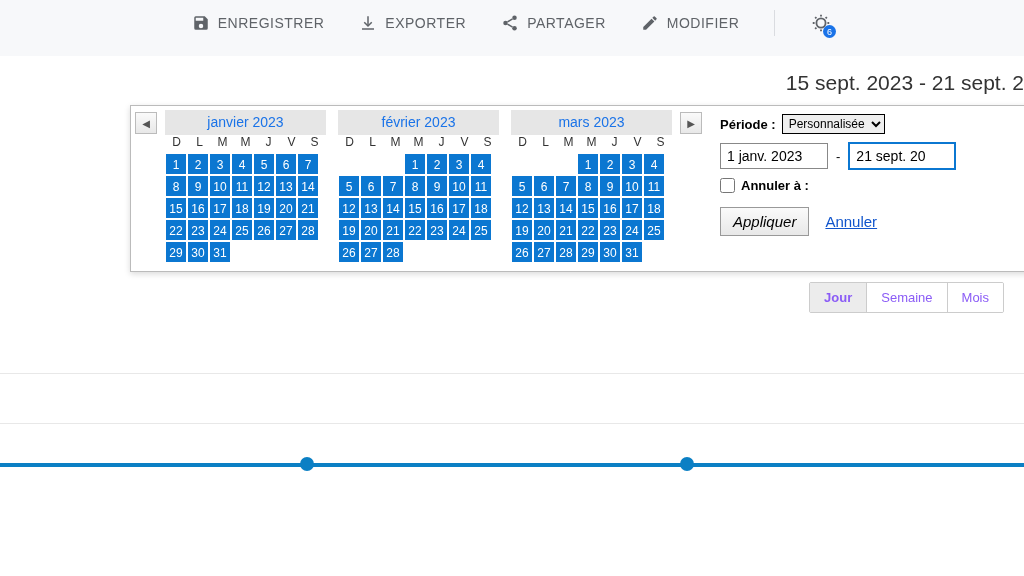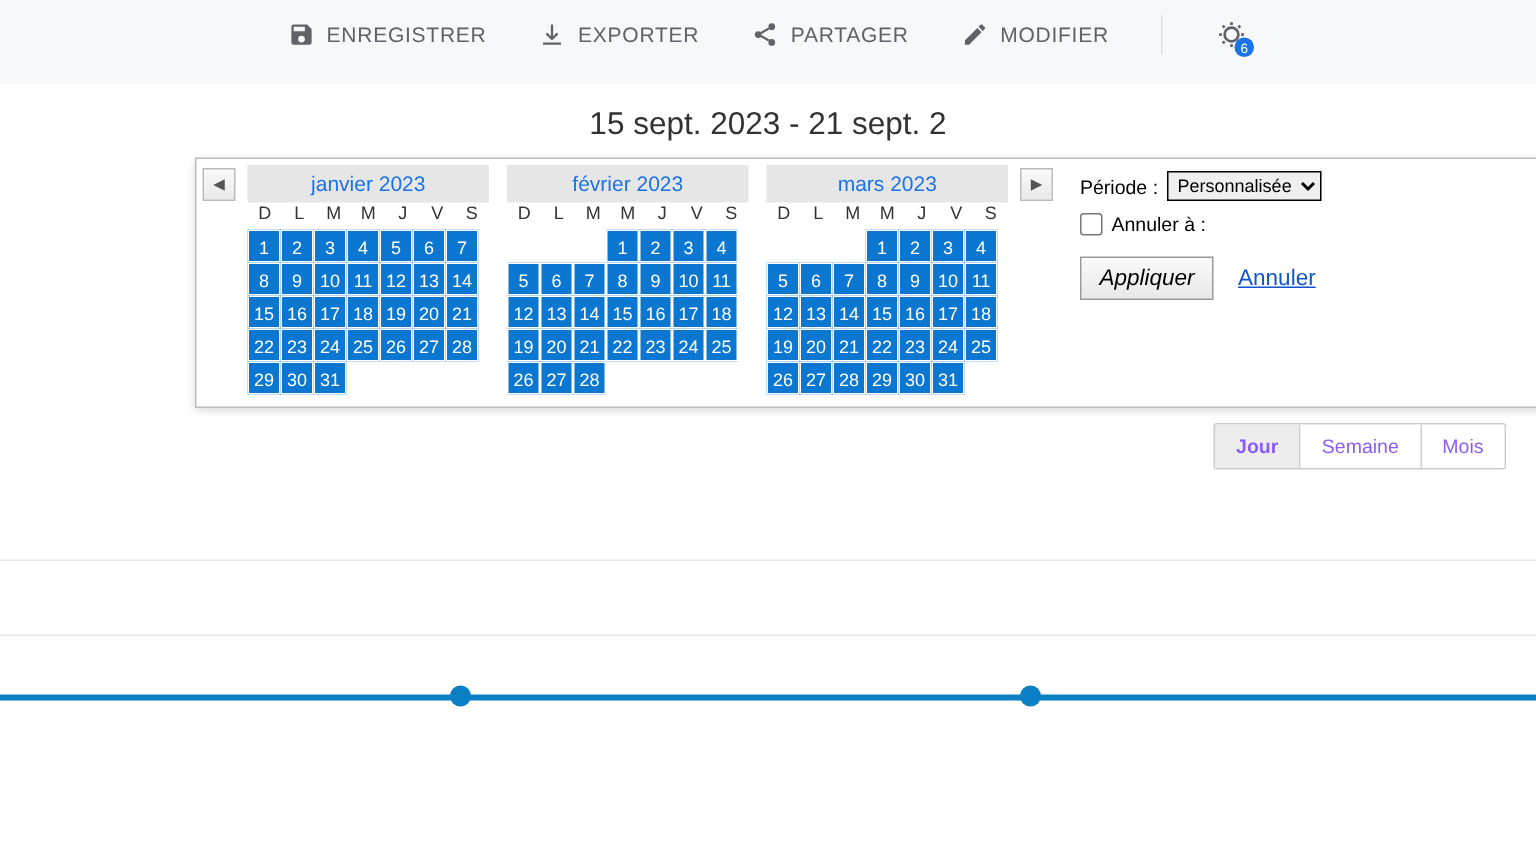--- a/index.html
+++ b/index.html
@@ -32,21 +32,21 @@
 .gear-badge { position: relative; }
 .badge-count {
   position: absolute; right: -4px; bottom: -4px;
   background: #1a73e8; color: #fff;
   font-size: 9px; border-radius: 50%;
   width: 13px; height: 13px;
   display: flex; align-items: center; justify-content: center;
 }
 .main { padding: 10px 0 0 0; position: relative; }
 .date-range-text {
-  text-align: center;
+  text-align: right;
   font-size: 21px;
   color: #333;
   padding-right: 0;
   margin: 5px 0 10px;
   font-weight: 500;
 }
 .picker {
   margin-left: 130px;
   background: #fff;
   border: 1px solid #bbb;
@@ -91,21 +91,21 @@
   cursor: pointer;
 }
 .day.sel { background: #0b77d1; color: #fff; }
 .day.blank { visibility: hidden; }
 .controls {
   padding: 8px 10px 10px 14px;
   font-size: 13px;
   width: 300px;
 }
 .ctrl-row { display: flex; align-items: center; margin-bottom: 8px; gap: 6px; }
-.ctrl-label { font-weight: 400; }
+.ctrl-label { font-weight: 700; }
 select {
   font-size: 12px;
   padding: 1px 2px;
   border: 1px solid #000000;
 }
 .date-input {
   border: 1px solid #888;
   padding: 4px 6px;
   width: 108px;
   font-size: 14px;
@@ -402,20 +402,25 @@
       <div class="nav-arrow">▶</div>
     </div>
     <div class="controls">
       <div class="ctrl-row">
         <span class="ctrl-label">Période :</span>
         <select>
           <option>Personnalisée</option>
         </select>
       </div>
       <div class="ctrl-row">
+        <input class="date-input" value="1 janv. 2023" style="">
+        <span class="dash">-</span>
+        <input class="date-input end" value="21 sept. 20" style="">
+      </div>
+      <div class="ctrl-row">
         <input type="checkbox" style="">
         <span class="ctrl-label">Annuler à :</span>
       </div>
       <div class="ctrl-row" style="margin-top:14px">
         <button class="apply-btn">Appliquer</button>
         <span class="cancel-link">Annuler</span>
       </div>
     </div>
   </div>
 

